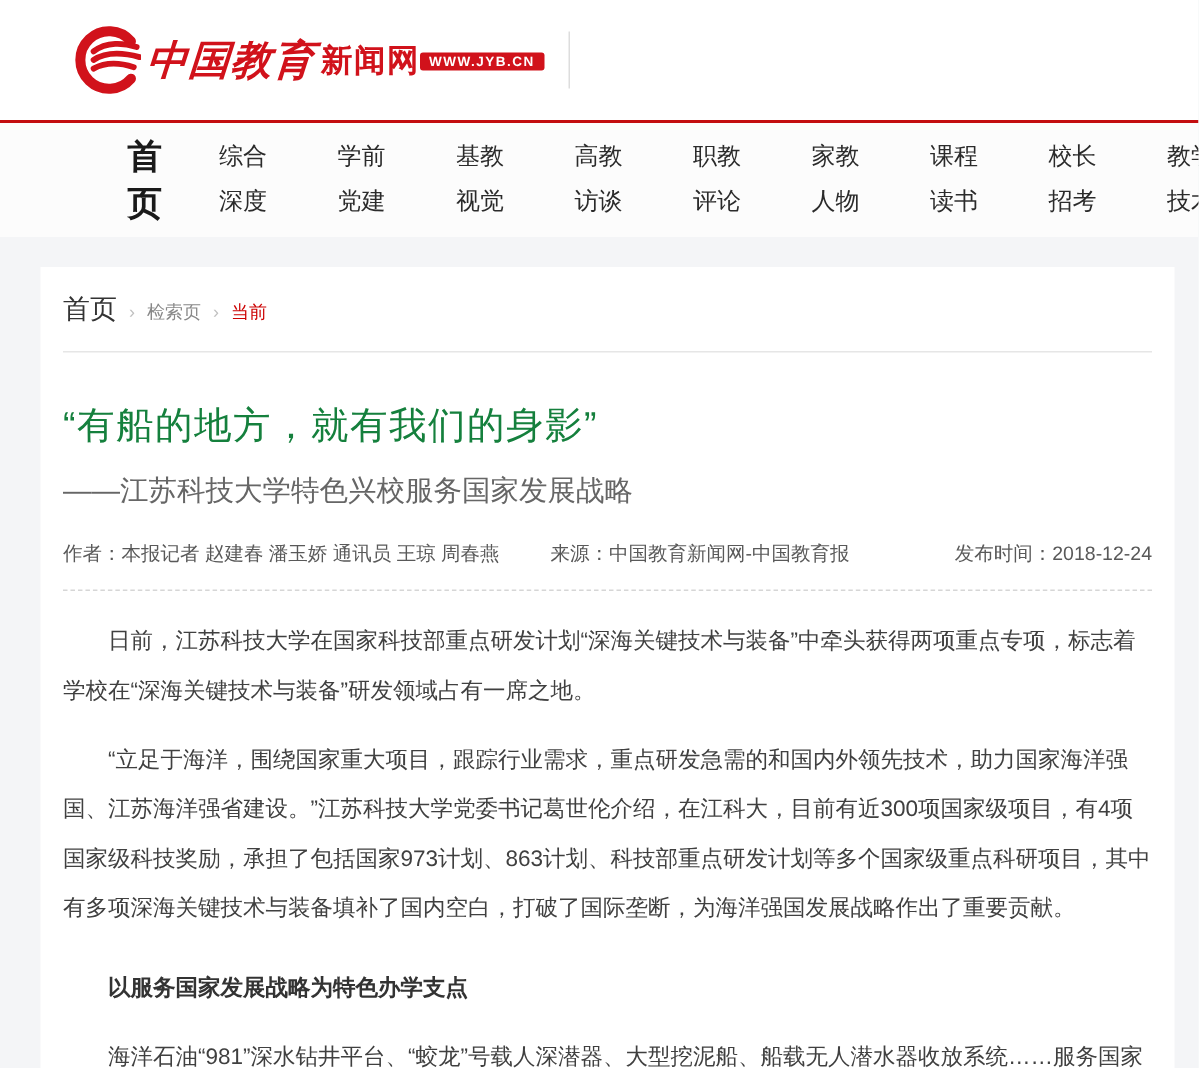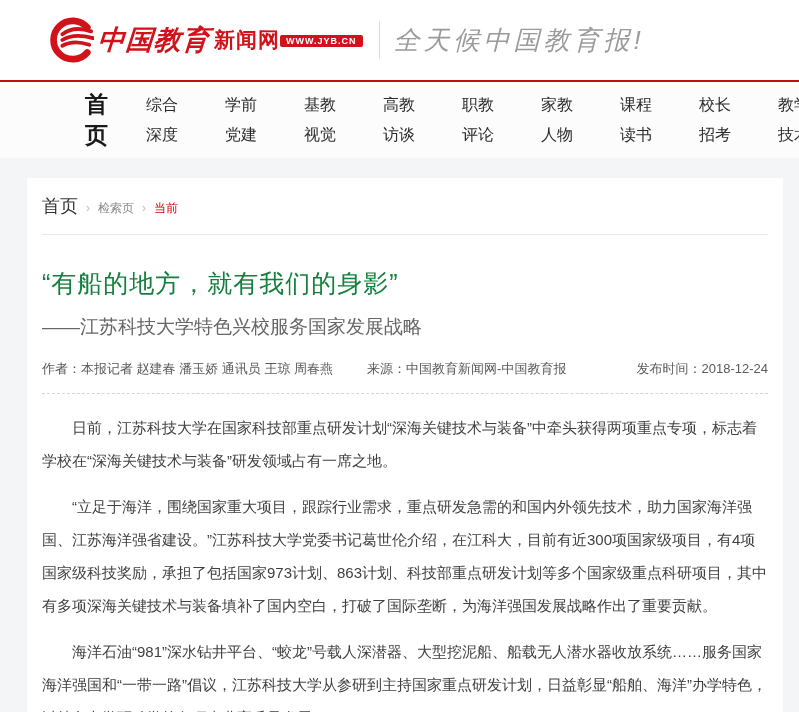--- a/index.html
+++ b/index.html
@@ -64,21 +64,20 @@
       <path d="M15 24 C 24 18, 36 19, 47 22" stroke="#d1121b" stroke-width="4" fill="none" stroke-linecap="round"></path>
       <path d="M15 30 C 24 25, 34 26, 43 29" stroke="#d1121b" stroke-width="4" fill="none" stroke-linecap="round"></path>
     </svg>
     <span class="brand-calligraphy">中国教育</span>
     <span class="brand-block">
       <span class="brand-block-top">新闻网</span>
       <span class="brand-domain">WWW.JYB.CN</span>
     </span>
   </div>
   <div class="header-divider"></div>
-  <div class="tagline">全天候中国教育报!</div>
 </header>
 
 <div class="red-line"></div>
 
 <nav class="nav-bar">
   <span class="nav-home">首页</span>
   <div class="nav-divider"></div>
   <div class="nav-items">
     <div class="nav-col">
       <span>综合</span>
@@ -141,17 +140,18 @@
     <div class="meta-row">
       <span class="meta-author"><span>作者：</span><span>本报记者 赵建春 潘玉娇 通讯员 王琼 周春燕</span></span>
       <span class="meta-source"><span>来源：</span><span>中国教育新闻网-中国教育报</span></span>
       <span class="meta-publish"><span>发布时间：</span><span>2018-12-24</span></span>
     </div>
     <hr class="dotted-divider">
 
     <div class="article-body">
       <p class="first">日前，江苏科技大学在国家科技部重点研发计划“深海关键技术与装备”中牵头获得两项重点专项，标志着学校在“深海关键技术与装备”研发领域占有一席之地。</p>
       <p>“立足于海洋，围绕国家重大项目，跟踪行业需求，重点研发急需的和国内外领先技术，助力国家海洋强国、江苏海洋强省建设。”江苏科技大学党委书记葛世伦介绍，在江科大，目前有近300项国家级项目，有4项国家级科技奖励，承担了包括国家973计划、863计划、科技部重点研发计划等多个国家级重点科研项目，其中有多项深海关键技术与装备填补了国内空白，打破了国际垄断，为海洋强国发展战略作出了重要贡献。</p>
+      <h3>以服务国家发展战略为特色办学支点</h3>
       <p>海洋石油“981”深水钻井平台、“蛟龙”号载人深潜器、大型挖泥船、船载无人潜水器收放系统……服务国家海洋强国和“一带一路”倡议，江苏科技大学从参研到主持国家重点研发计划，日益彰显“船舶、海洋”办学特色，以特色办学驱动学校各项事业高质量发展。</p>
     </div>
 
   </div>
 </div>
 
 </body></html>

